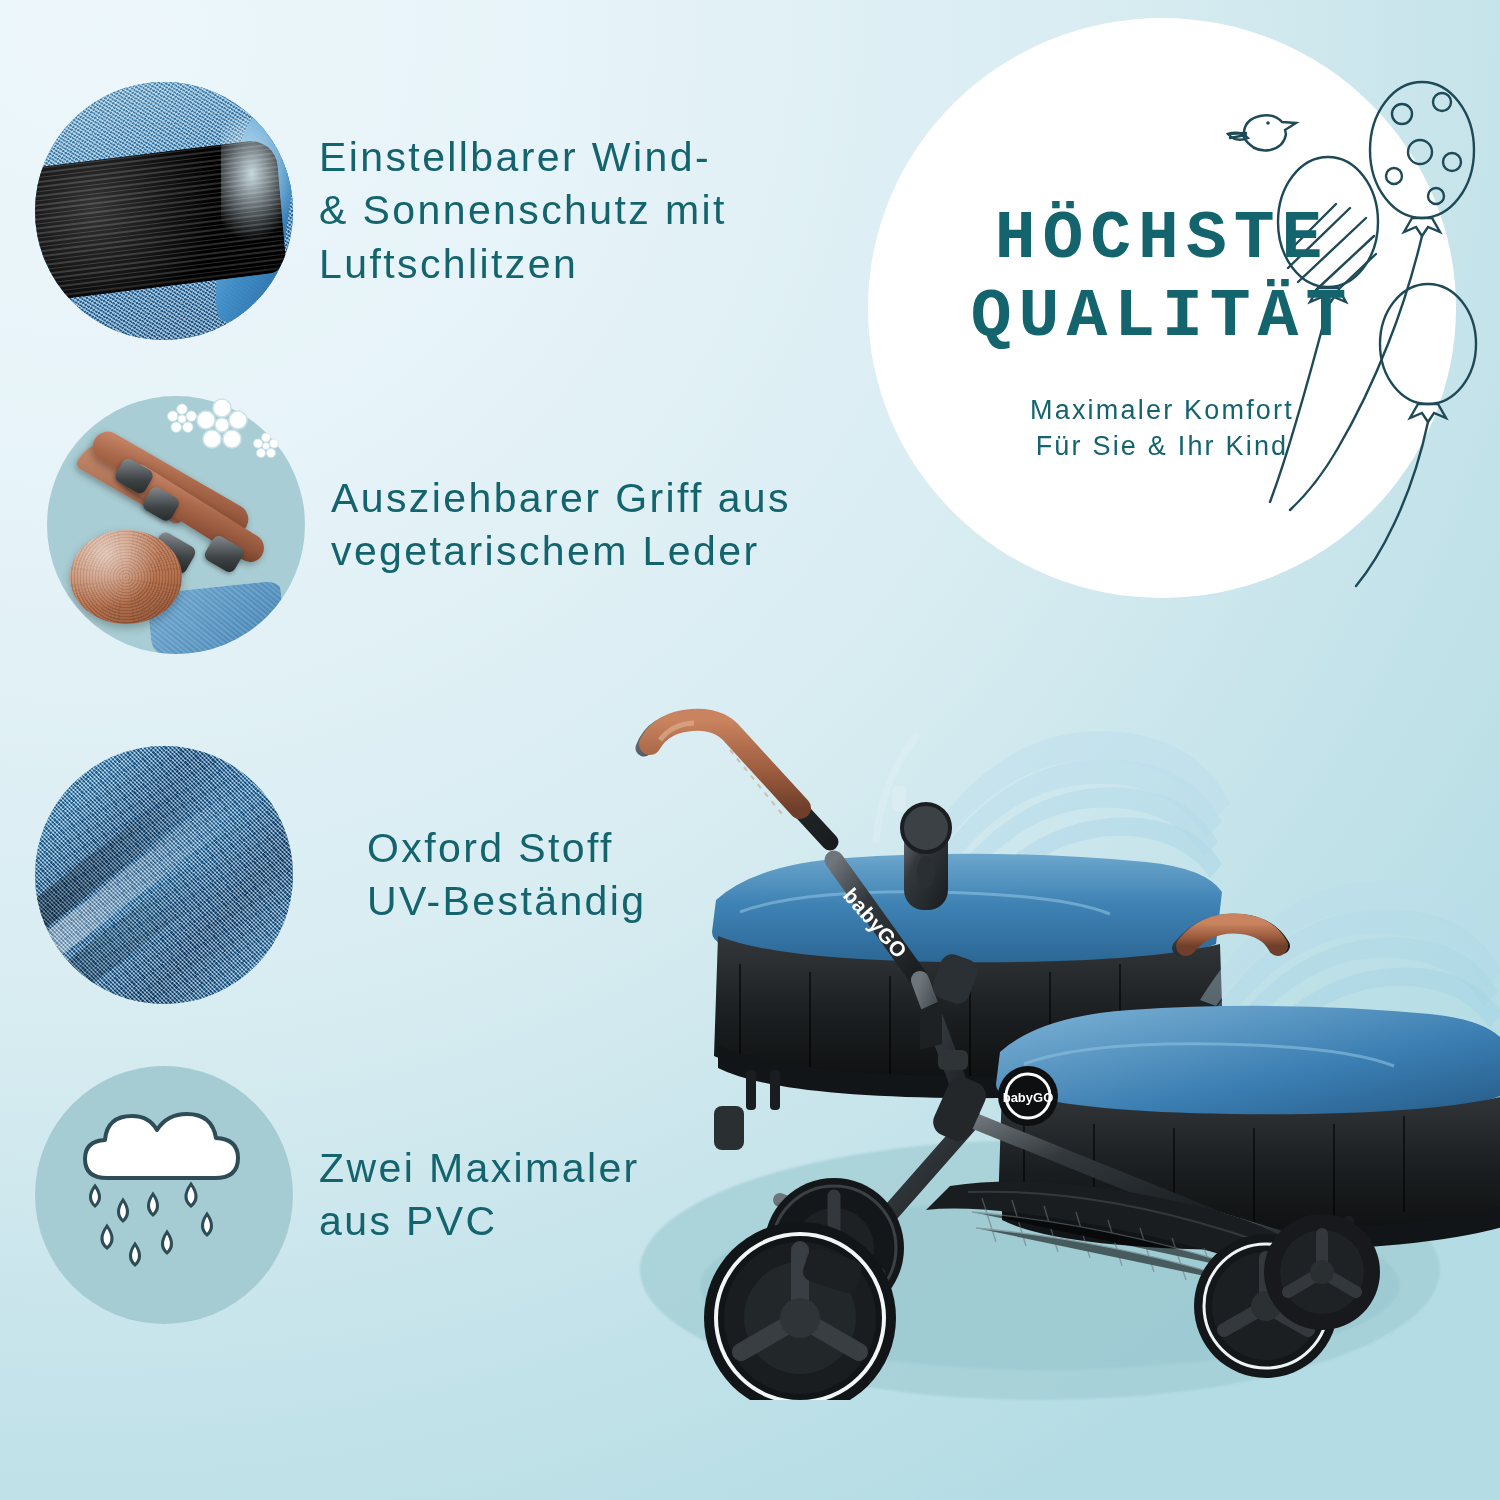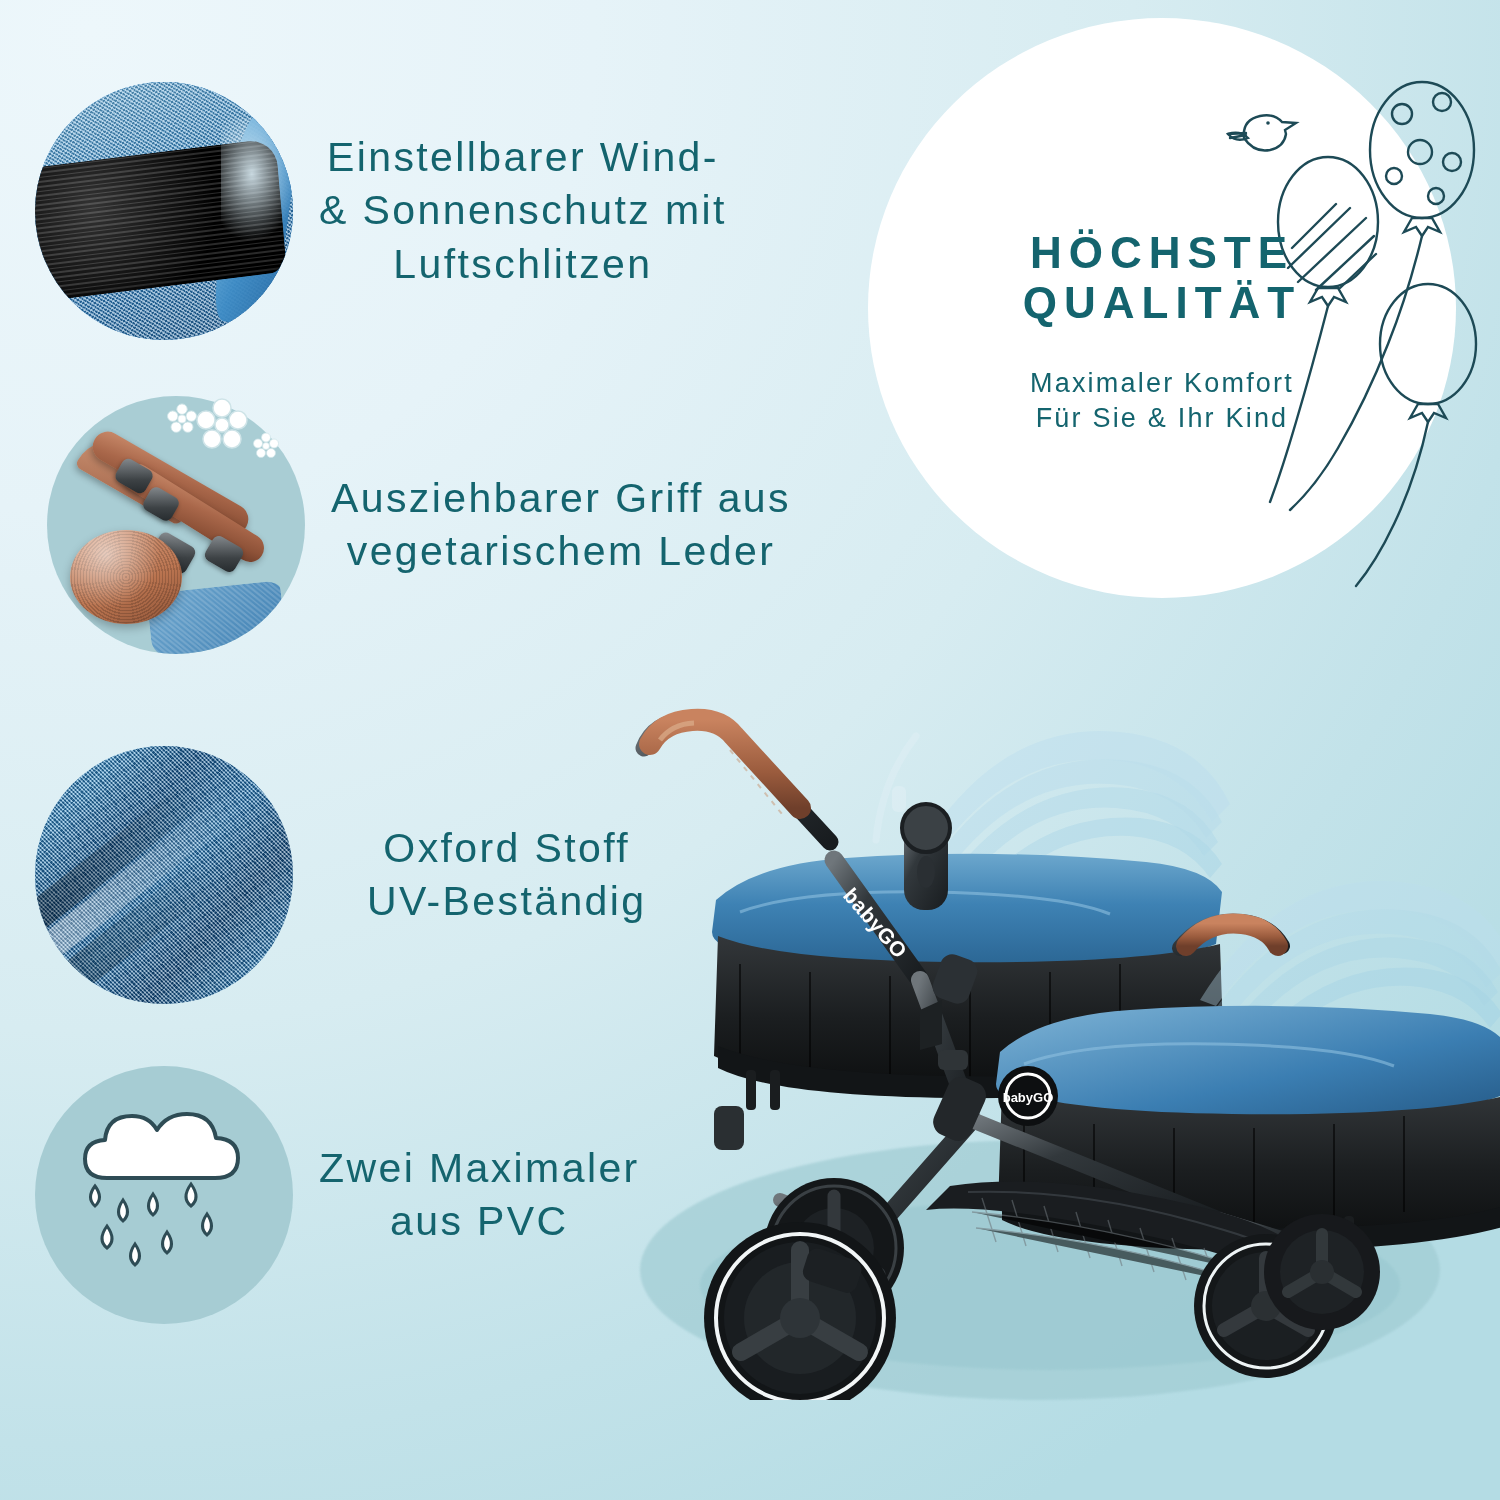--- a/index.html
+++ b/index.html
@@ -55,21 +55,20 @@
     overflow:hidden;
   }
   .feature .ftext {
     margin-left:26px;
     color:#14646e;
     font-size:41px;
     line-height:1.30;
     letter-spacing:2.4px;
     font-weight:400;
     white-space:pre-line;
-    text-align:center;
   }
 
   
   .mesh-photo { position:absolute; inset:0; background:#2d7fc0; }
   .mesh-photo .weave {
     position:absolute; inset:0;
     background:
       repeating-linear-gradient(32deg, rgba(255,255,255,.45) 0 1.5px, rgba(0,0,0,.10) 1.5px 3.2px),
       repeating-linear-gradient(-54deg, rgba(255,255,255,.28) 0 1.4px, rgba(0,0,0,.12) 1.4px 3.1px),
       linear-gradient(160deg,#6fb3de 0%,#3f8fc9 35%,#2b78b6 70%,#225f95 100%);
@@ -185,25 +184,26 @@
     position:absolute;
     left:868px; top:18px;
     width:588px; height:580px;
     display:flex; flex-direction:column;
     align-items:center; justify-content:center;
     text-align:center;
     color:#14646e;
     padding-top:48px;
   }
   .badge-title {
-    font-size:44px;
+    font-size:68px;
     font-weight:700;
     letter-spacing:7px;
     line-height:1.14;
     white-space:pre-line;
+    font-family:Liberation Mono, monospace;
   }
   .badge-sub {
     margin-top:38px;
     font-size:27px;
     font-weight:400;
     letter-spacing:2.2px;
     line-height:1.30;
     white-space:pre-line;
   }
   .doodles { position:absolute; left:1180px; top:40px; pointer-events:none; }

